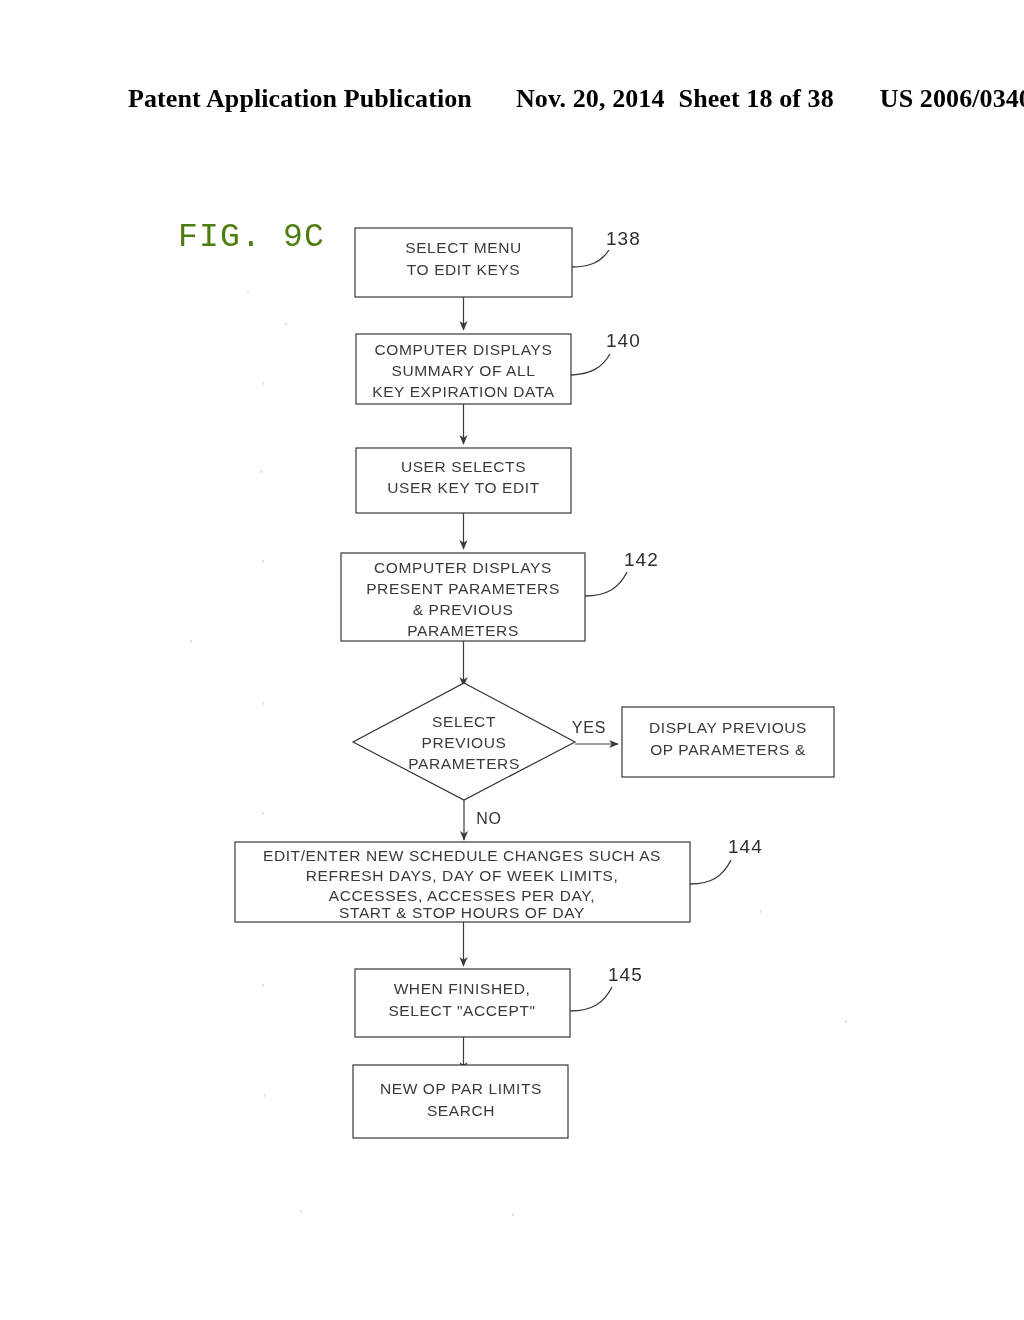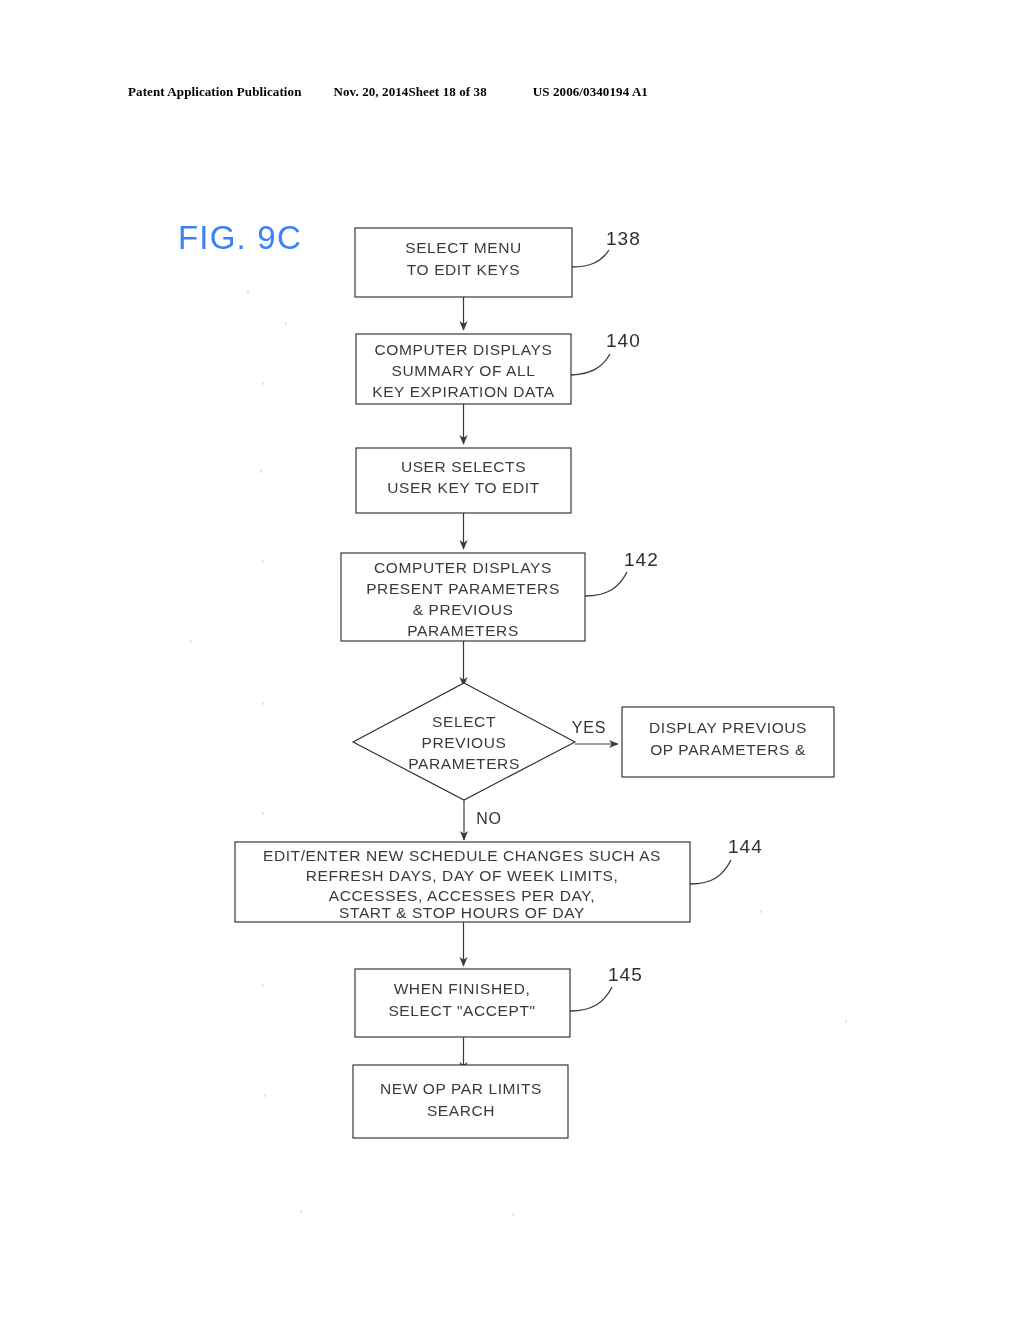--- a/index.html
+++ b/index.html
@@ -21,38 +21,38 @@
   }
   .header {
     position: absolute;
     top: 84px;
     left: 128px;
     width: 768px;
     display: flex;
     align-items: baseline;
     font-family: "Liberation Serif", serif;
     font-weight: bold;
-    font-size: 13px;
+    font-size: 26px;
     color: #000000;
     letter-spacing: 0.1px;
     white-space: nowrap;
   }
   .header .h-pub { }
-  .header .h-date { margin-left: 32px; }
-  .header .h-sheet { }
+  .header .h-date { margin-left: 44px; }
+  .header .h-sheet { margin-left: 14px; }
   .header .h-pat { margin-left: 46px; }
 
   .fig-label {
     position: absolute;
     left: 178px;
     top: 219px;
-    font-family: Liberation Sans, sans-serif;
+    font-family: Liberation Mono, monospace;
     font-size: 33px;
     letter-spacing: 1.2px;
-    color: #3b82f6;
+    color: #4d7c0f;
     font-weight: 400;
   }
 
   svg#flow {
     position: absolute;
     left: 0;
     top: 0;
     width: 1024px;
     height: 1320px;
   }

